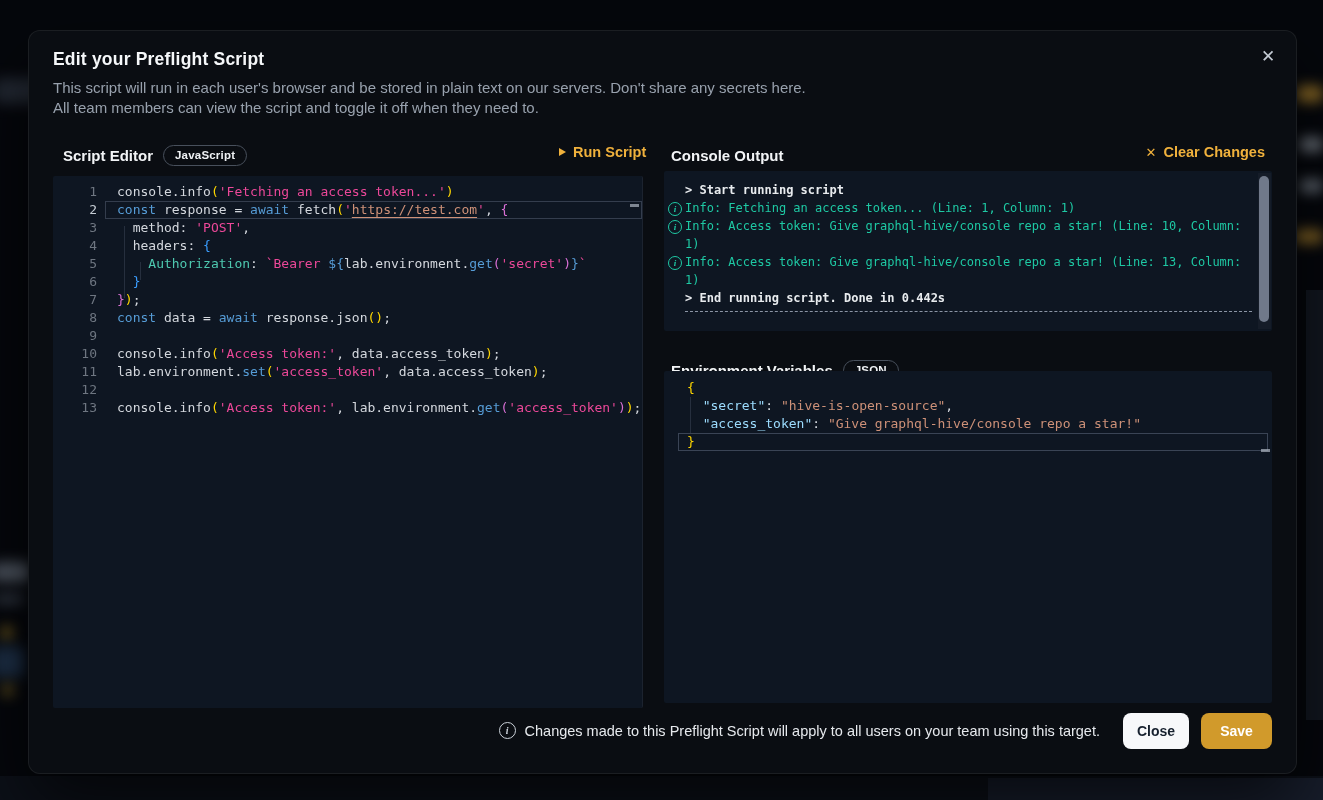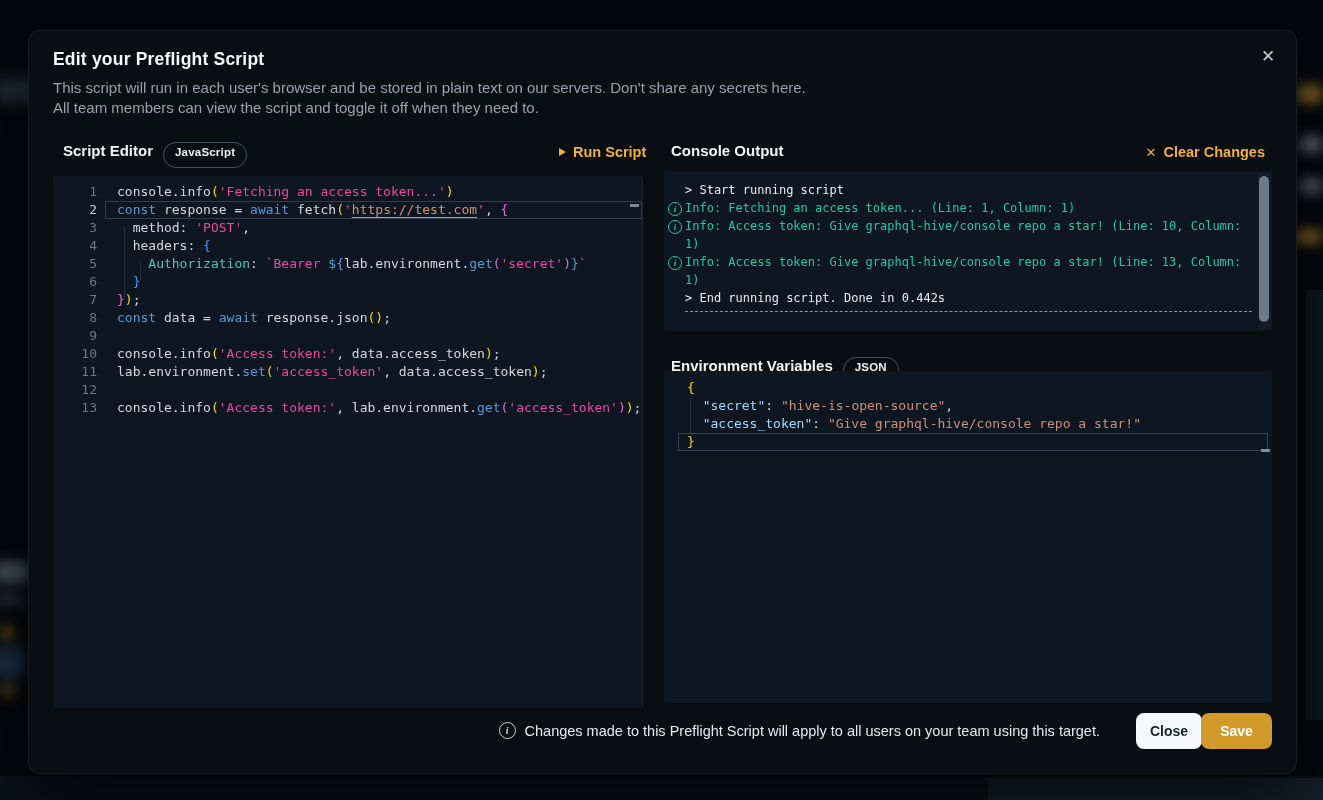--- a/index.html
+++ b/index.html
@@ -27,21 +27,21 @@
     position:absolute;left:24px;top:18px;margin:0;
     font-size:17.5px;font-weight:bold;color:#f5f7f9;letter-spacing:.2px;
   }
   .modal-desc{
     position:absolute;left:24px;margin:0;
     font-size:15px;color:#98a1ad;line-height:20px;
   }
   .desc1{top:47px;} .desc2{top:67px;}
 
   
-  .sect-head{position:absolute;display:flex;gap:10px;height:26px;}
+  .sect-head{position:absolute;display:flex;align-items:center;gap:10px;height:26px;}
   .sect-title{font-size:15px;font-weight:bold;color:#f2f4f6;}
   .pill{
     border:1px solid #48505c;border-radius:999px;padding:3px 11px 4px;
     font-size:11.5px;font-weight:bold;color:#eef1f4;letter-spacing:.2px;background:transparent;
   }
   .accent-btn{
     display:flex;align-items:center;gap:7px;cursor:pointer;background:none;border:none;padding:0;
     color:var(--accent);font-size:14.5px;font-weight:bold;font-family:"Liberation Sans",sans-serif;
   }
   .play-icon{width:0;height:0;border-left:7px solid var(--accent);
@@ -67,21 +67,21 @@
   
   .t-d{color:var(--tok-d);} .t-kw{color:#569cd6;} .t-str{color:#ec4899;}
   .t-link{color:#ce9178;text-decoration:underline;text-underline-offset:3px;}
   .t-prop{color:#4ec9b0;} .t-b1{color:#ffd700;} .t-b2{color:#da70d6;} .t-b3{color:#3b9eff;}
   .t-jk{color:#9cdcfe;} .t-jstr{color:#ce9178;} .t-jb{color:#ffd700;}
 
   
   #console-panel{left:635px;top:140px;width:608px;height:160px;}
   .console-content{position:absolute;left:0;top:10px;right:20px;}
   .c-row{position:relative;padding-left:21px;font-size:12px;line-height:18px;white-space:pre-wrap;word-break:break-word;}
-  .c-row.log{color:#e8ebee;font-weight:normal;}
+  .c-row.log{color:#e8ebee;font-weight:bold;}
   .c-row.info{color:var(--info);}
   .c-icon{position:absolute;left:4px;top:2.5px;width:12px;height:12px;border:1px solid currentColor;
     border-radius:50%;font:italic bold 9px/12px "Liberation Serif",serif;text-align:center;}
   .c-sep{border-top:1px dashed #8b95a5;margin:4px 0 0 21px;height:0;}
   .sb-track{position:absolute;right:1px;top:2px;bottom:2px;width:13px;background:#151c28;}
   .sb-thumb{position:absolute;left:1px;top:3px;width:10px;height:146px;background:#70798a;border-radius:5px;cursor:pointer;}
 
   
   #env-panel{left:635px;top:340px;width:608px;height:332px;}
   .env-lines{position:absolute;left:0;top:8px;right:0;}
@@ -89,21 +89,21 @@
   .e-row.cur::after{content:"";position:absolute;left:14px;right:4px;top:0;bottom:0;
     border:1px solid rgba(150,165,190,.33);pointer-events:none;}
 
   
   .footer-note{position:absolute;top:691px;right:196px;display:flex;align-items:center;gap:9px;
     color:#e6e9ed;font-size:14.5px;}
   .note-icon{width:15px;height:15px;flex:none;border:1px solid #cbd2da;border-radius:50%;color:#cbd2da;
     font:italic bold 10px/15px "Liberation Serif",serif;text-align:center;}
   .btn{position:absolute;top:682px;height:36px;border:none;border-radius:8px;
     font-family:"Liberation Sans",sans-serif;font-size:14px;font-weight:bold;cursor:pointer;}
-  #btn-close{right:94px;width:66px;background:#f7f8fa;color:#16202e;}
+  #btn-close{right:107px;width:66px;background:#f7f8fa;color:#16202e;}
   #btn-save{right:24px;width:71px;background:var(--save);color:#ffffff;}
 </style>
 </head>
 <body>
 
 <div class="blob" style="left:-6px;top:78px;width:52px;height:26px;background:#3a4352;opacity:.55;"></div>
 <div class="blob" style="left:1296px;top:86px;width:27px;height:16px;background:#b78a2e;opacity:.8;"></div>
 <div class="blob" style="left:1299px;top:138px;width:24px;height:13px;background:#9aa3ad;opacity:.8;"></div>
 <div class="blob" style="left:1299px;top:180px;width:24px;height:12px;background:#8d97a3;opacity:.8;"></div>
 <div class="blob" style="left:1294px;top:230px;width:29px;height:13px;background:#b78a2e;opacity:.8;"></div>

